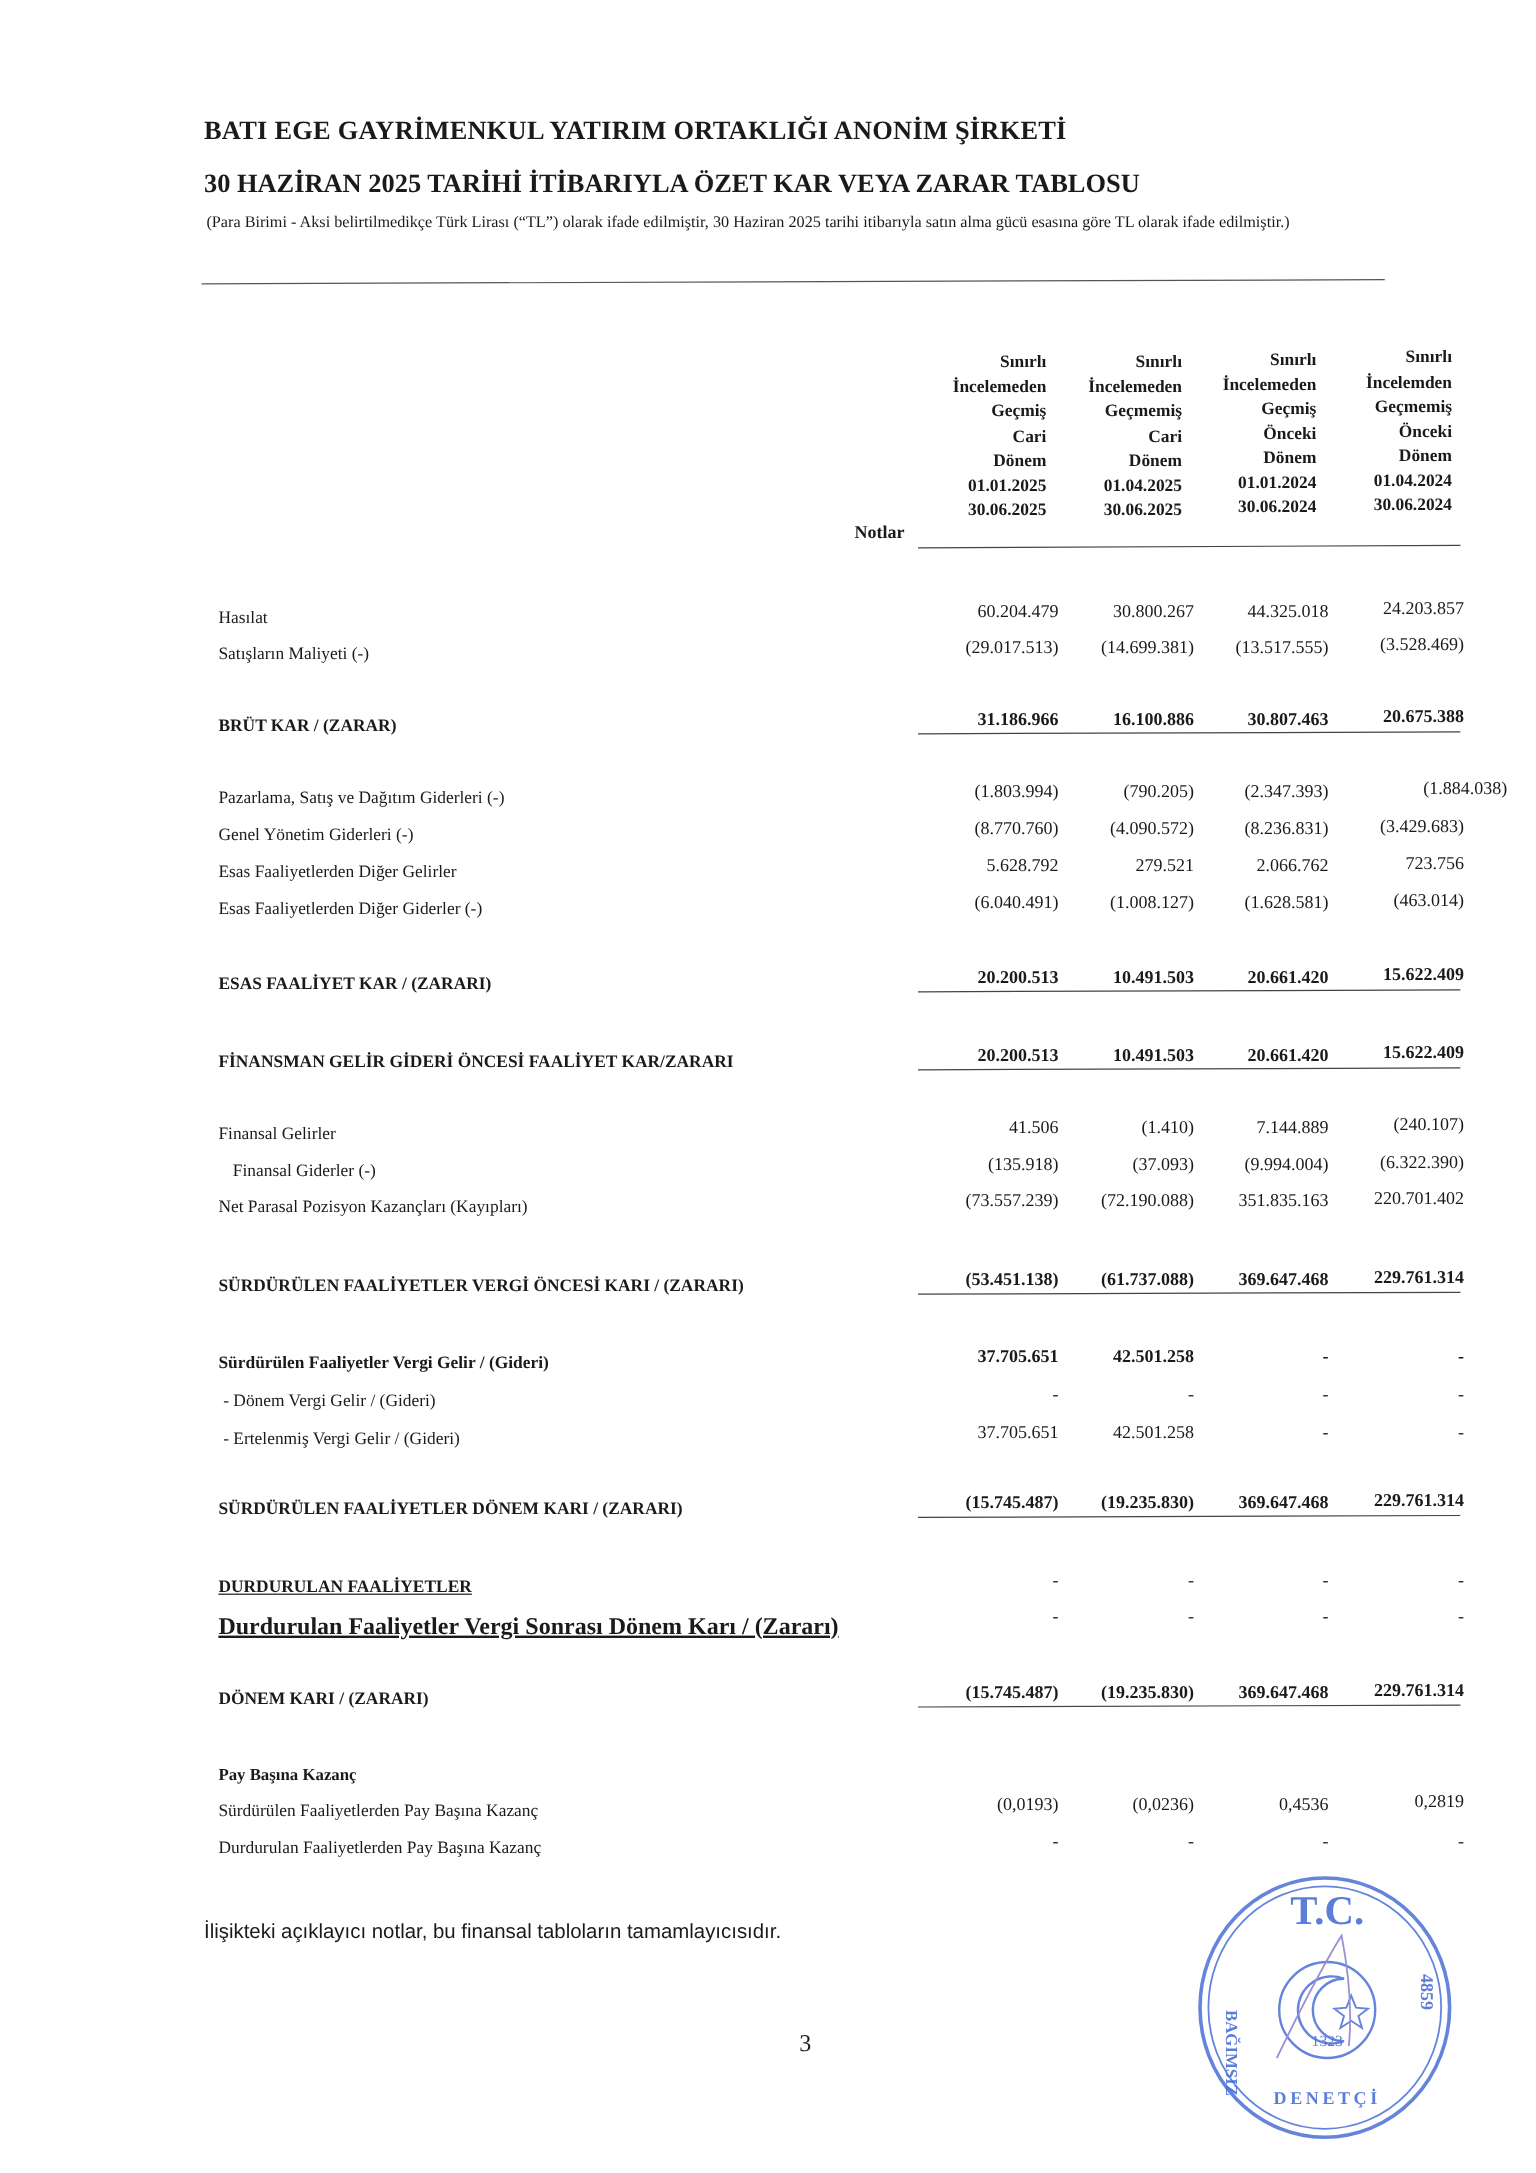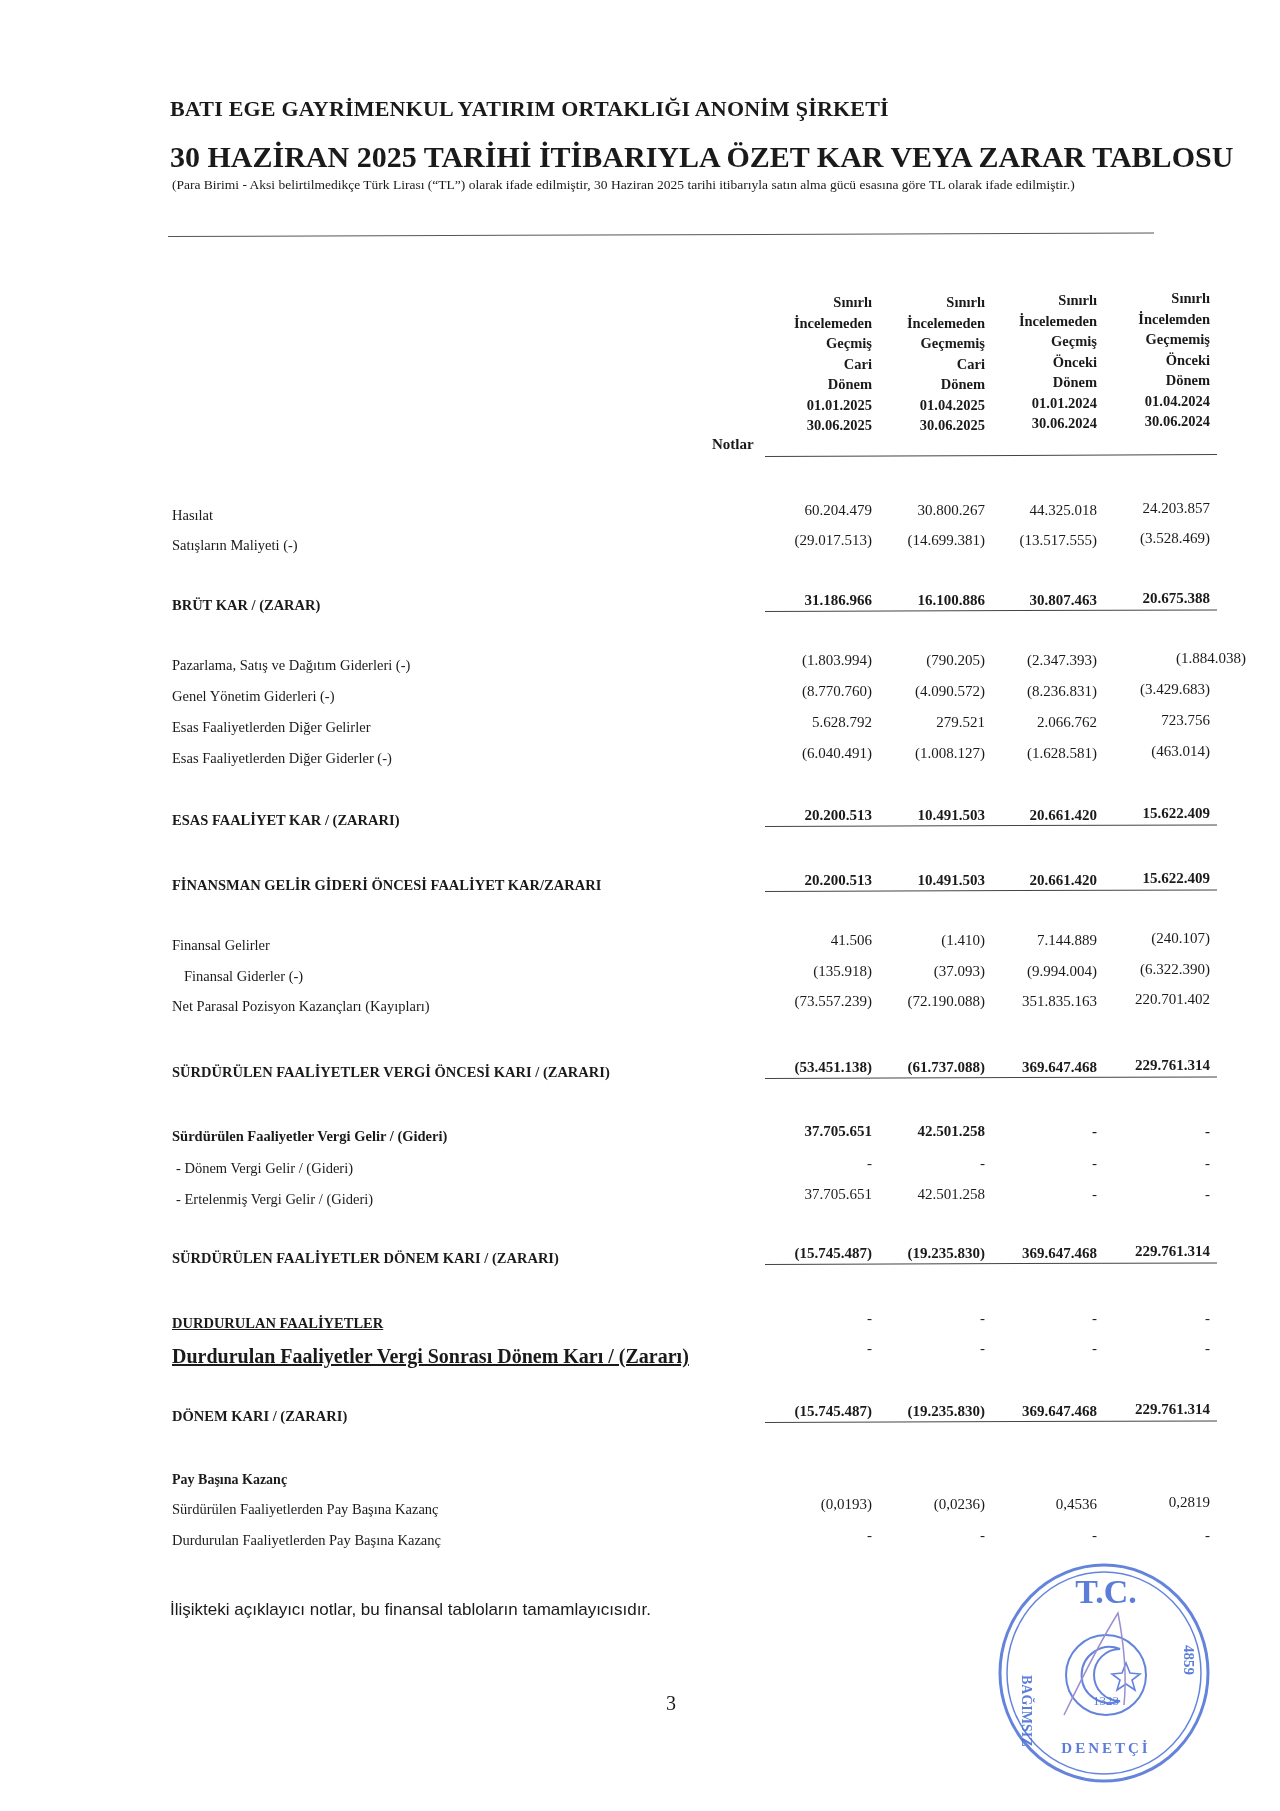--- a/index.html
+++ b/index.html
@@ -1,29 +1,29 @@
 <!DOCTYPE html>
 <html><head>
 <meta charset="utf-8">
 <style>
   html, body { margin: 0; padding: 0; background: #ffffff; }
   body { width: 1280px; height: 1811px; position: relative; overflow: hidden;
          font-family: "Liberation Serif", "DejaVu Serif", serif; color: #1a1a1a; }
   .abs { position: absolute; }
   .company { left: 170px; top: 96px; font-size: 22px; font-weight: bold; letter-spacing: 0.2px; }
-  .title { left: 170px; top: 140px; font-size: 30px; font-weight: bold; }
+  .title { left: 170px; top: 140px; font-size: 22px; font-weight: bold; }
   .subtitle { left: 172px; top: 174px; width: 1000px; font-size: 13.5px; line-height: 22px; }
   .rule-top { left: 168px; top: 236px; width: 986px; height: 0; border-top: 1.6px solid #555; transform: rotate(-0.2deg); transform-origin: left; }
 
   .hdr-col { position: absolute; top: 292px; width: 120px; text-align: right; font-weight: bold; font-size: 14.5px; line-height: 20.5px; }
   .hdr-col span { display: block; }
   .notlar { left: 712px; top: 436px; font-weight: bold; font-size: 15px; }
   .hdr-rule { left: 765px; top: 456px; width: 452px; border-top: 1.6px solid #444; transform: rotate(-0.25deg); transform-origin: left; }
 
-  .row { position: absolute; left: 0; width: 1140px; height: 22px; }
+  .row { position: absolute; left: 10px; width: 1140px; height: 22px; }
   .row .lbl { position: absolute; left: 172px; font-size: 14.5px; white-space: nowrap; }
   .row .lbl.bold { font-weight: bold; }
   .row .lbl.ul { text-decoration: underline; }
   .row .lbl.indent { left: 176px; }
   .row .val { position: absolute; width: 120px; text-align: right; font-size: 15px; white-space: nowrap; }
   .row.total .val { font-weight: bold; }
   .row .c0 { left: 752px; }
   .row .c1 { left: 865px; }
   .row .c2 { left: 977px; }
   .row .c3 { left: 1090px; }

